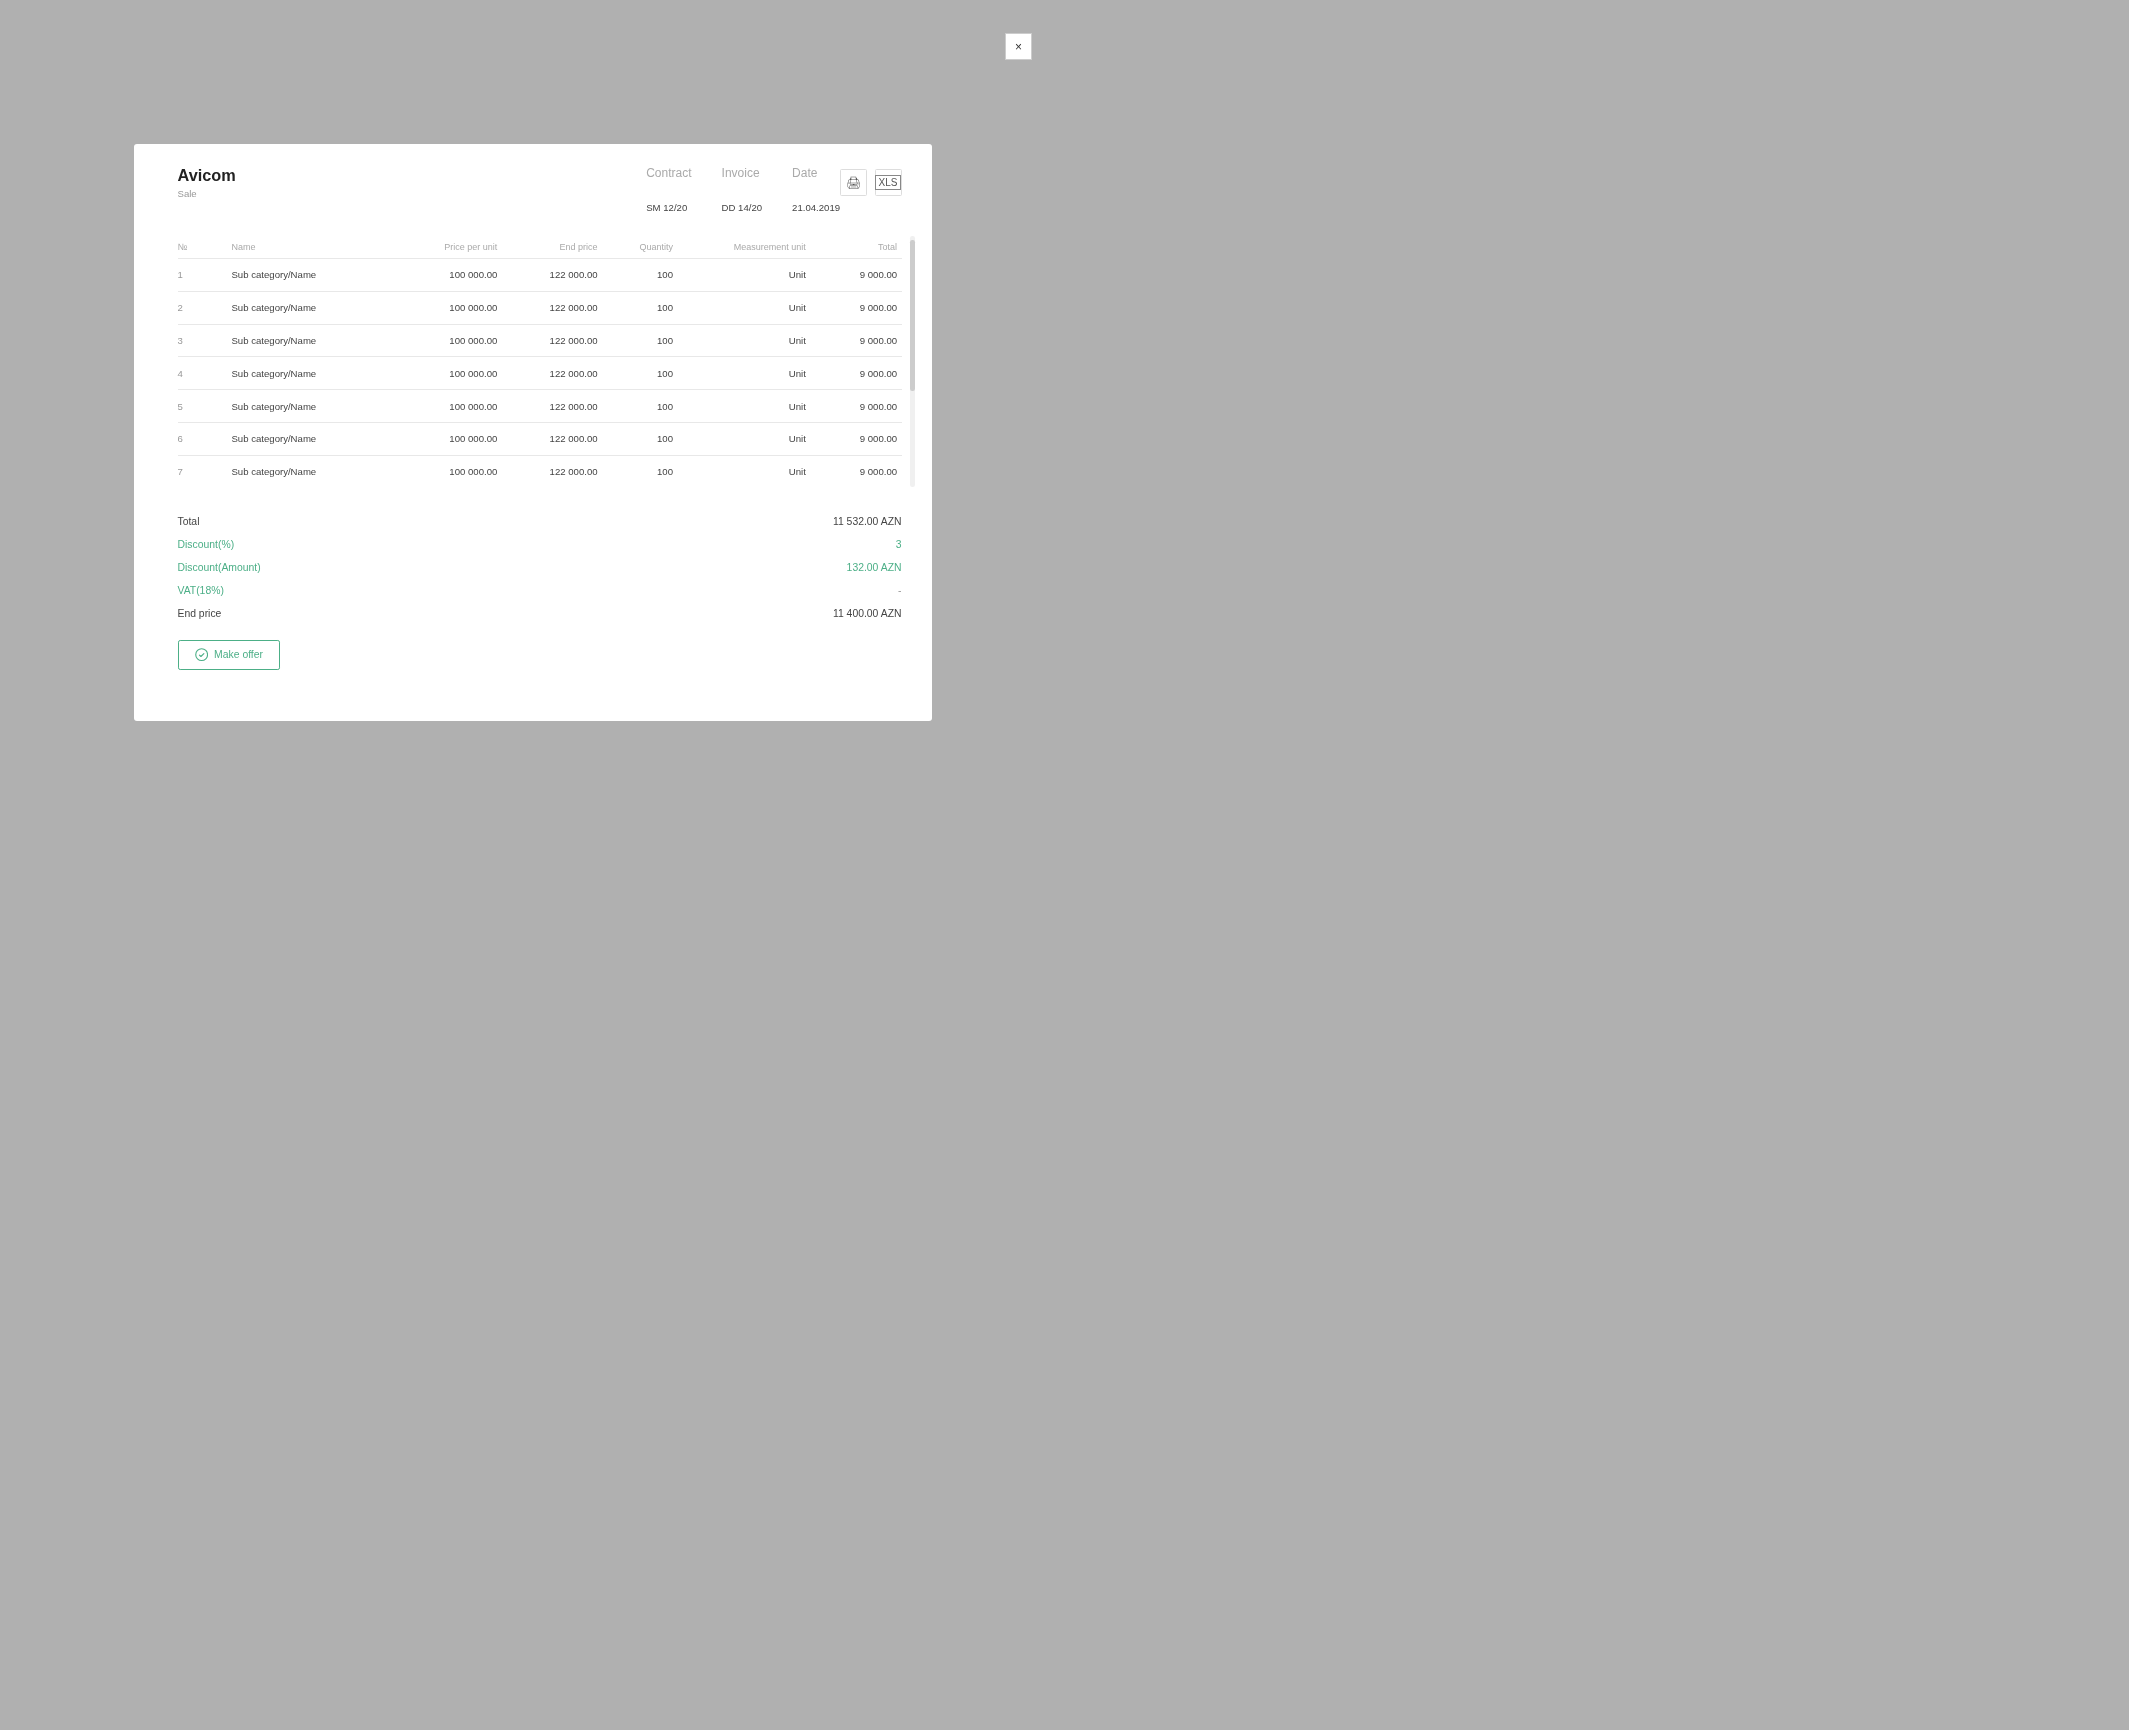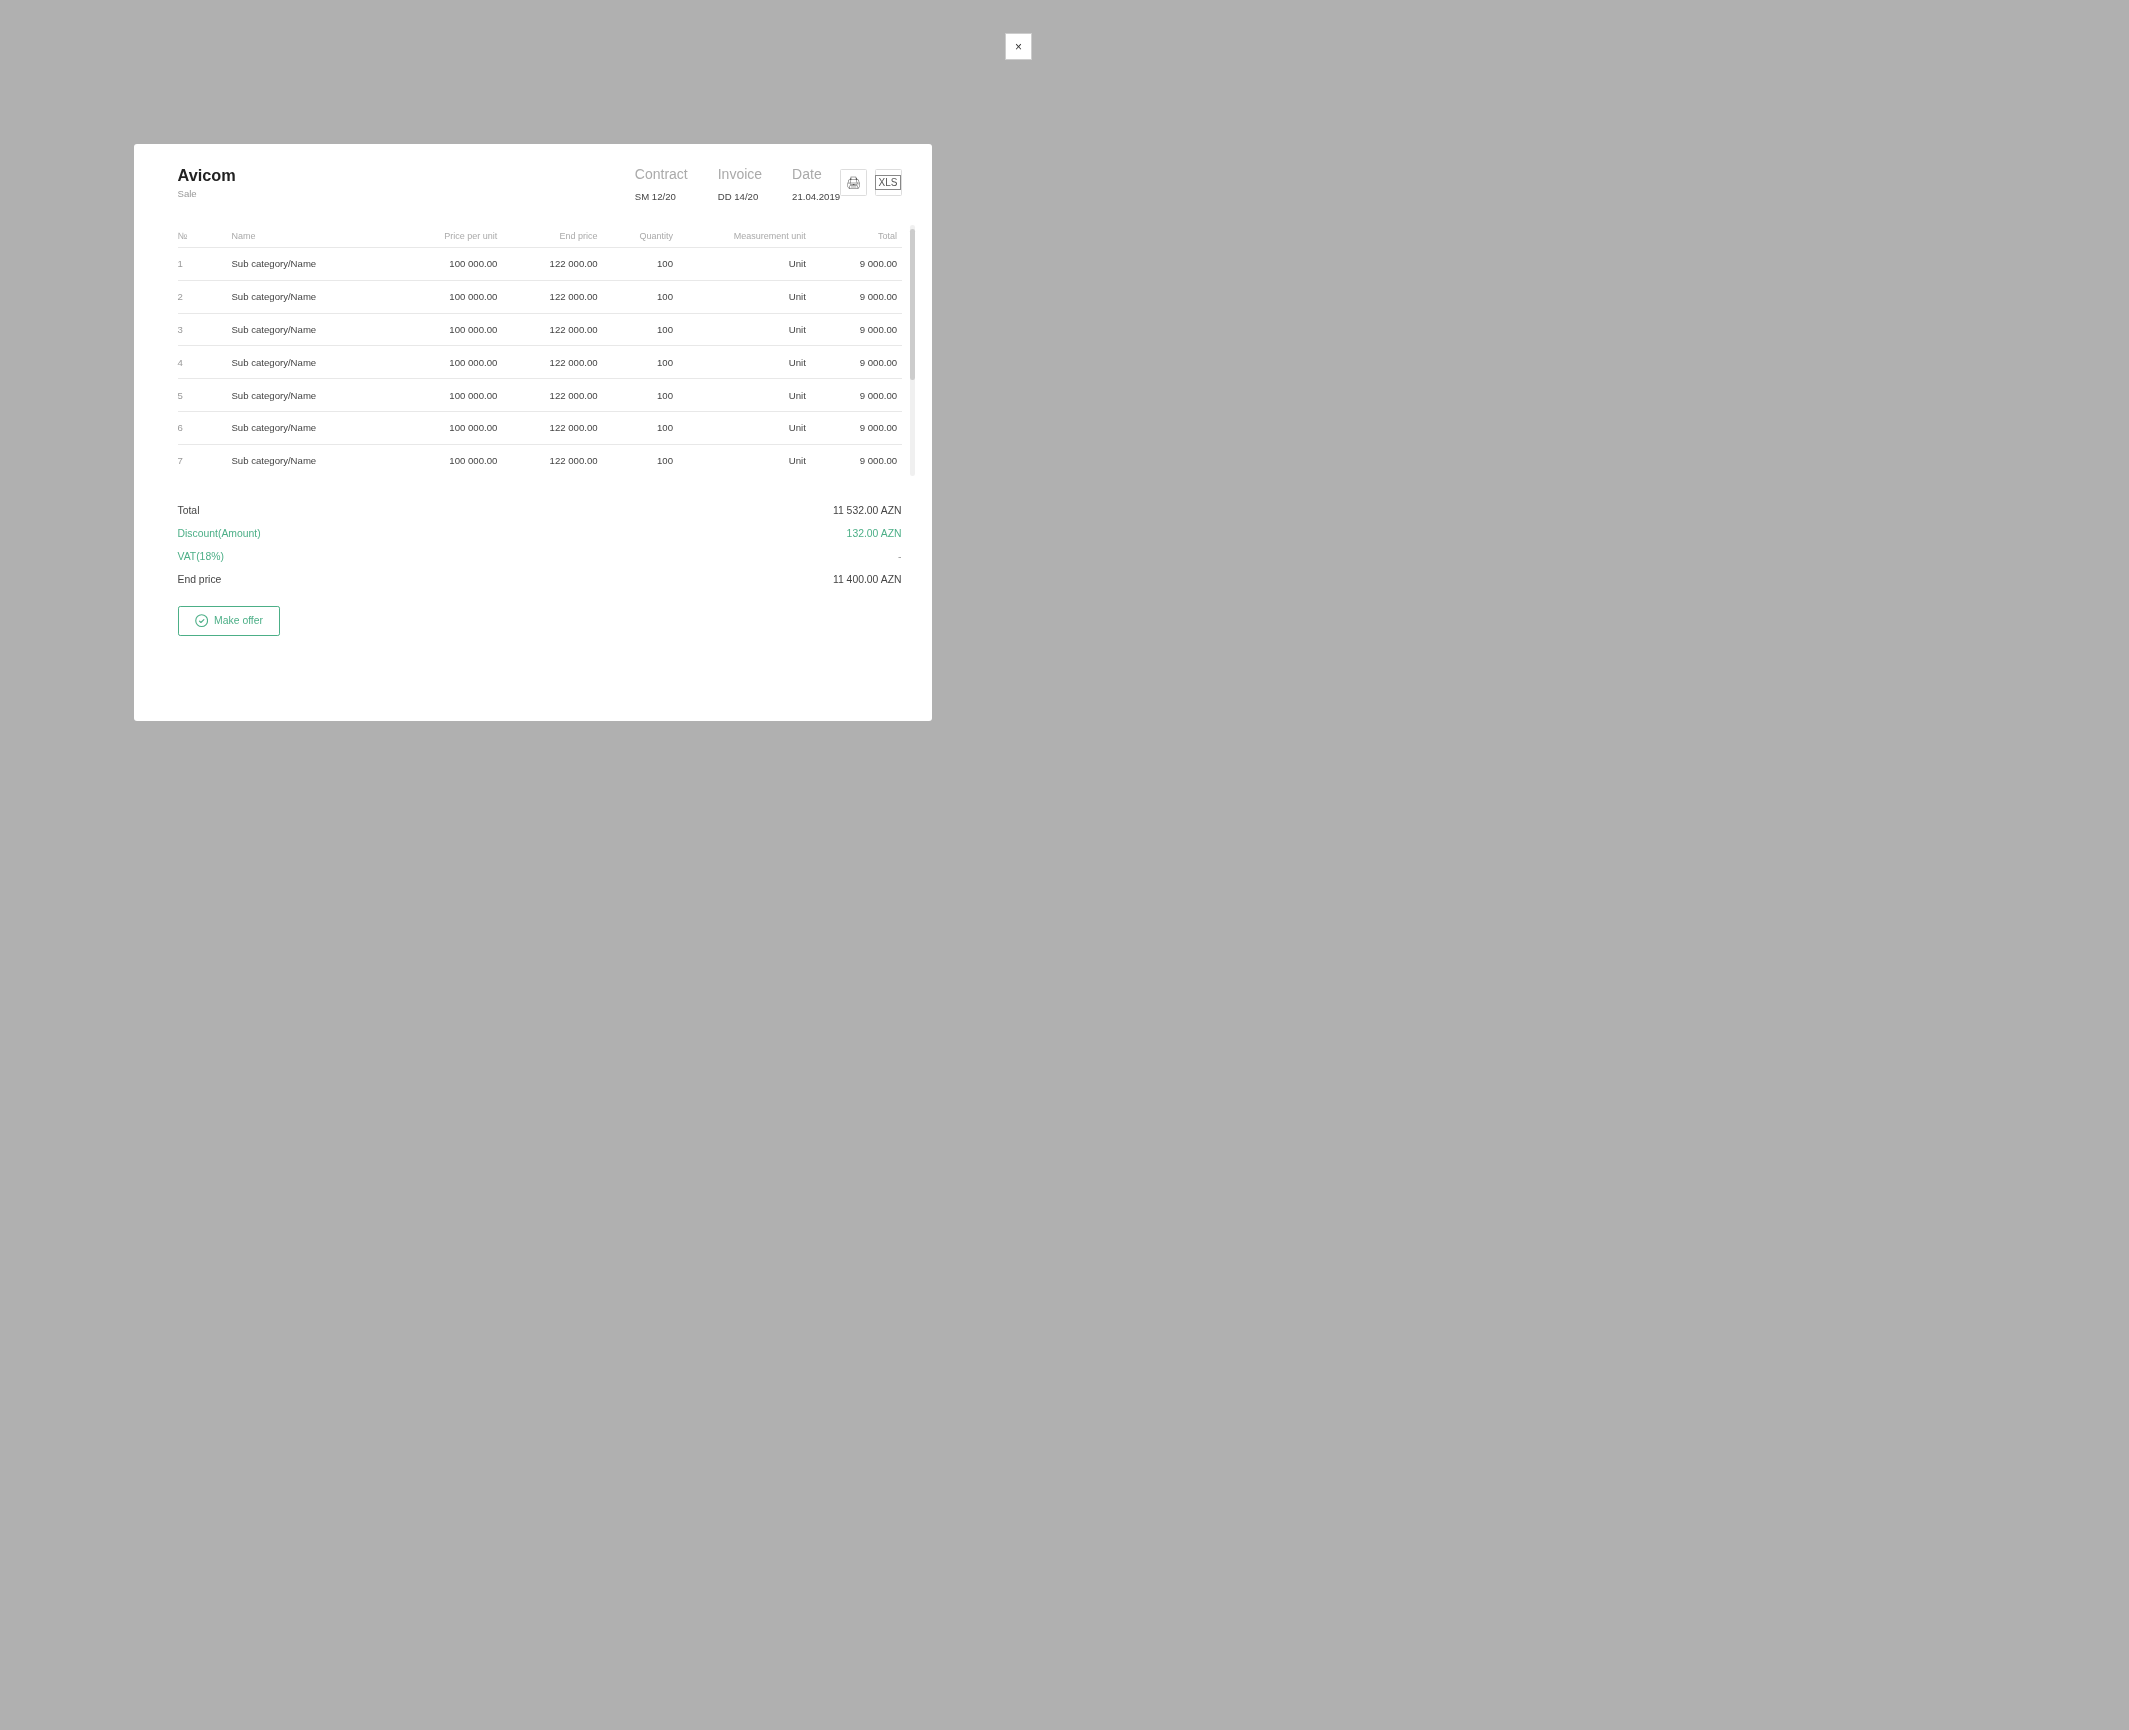--- a/index.html
+++ b/index.html
@@ -89,23 +89,23 @@
       font-size: 9.6px;
       color: #999;
     }
     .meta-fields {
       display: flex;
       gap: 30px;
       margin-left: 22px;
     }
     .meta-field label {
       display: block;
-      font-size: 14px;
+      font-size: 12px;
       color: #aaa;
-      margin-bottom: 7px;
+      margin-bottom: 20px;
     }
     .meta-field span {
       font-size: 9.6px;
       color: #444;
     }
     .action-icons {
       display: flex;
       align-items: center;
       gap: 7.4px;
       margin-left: auto;
@@ -331,20 +331,24 @@
         </div>
       </div>
 
       
       <div class="summary-section">
         <div class="summary-row">
           <span class="label">Total</span>
           <span class="value">11 532.00 AZN</span>
         </div>
         <div class="summary-row green-label">
+          <span class="label">Discount(%)</span>
+          <span class="value green">3</span>
+        </div>
+        <div class="summary-row green-label">
           <span class="label">Discount(Amount)</span>
           <span class="value green">132.00 AZN</span>
         </div>
         <div class="summary-row green-label">
           <span class="label">VAT(18%)</span>
           <span class="value dash">-</span>
         </div>
         <div class="summary-row">
           <span class="label">End price</span>
           <span class="value">11 400.00 AZN</span>

